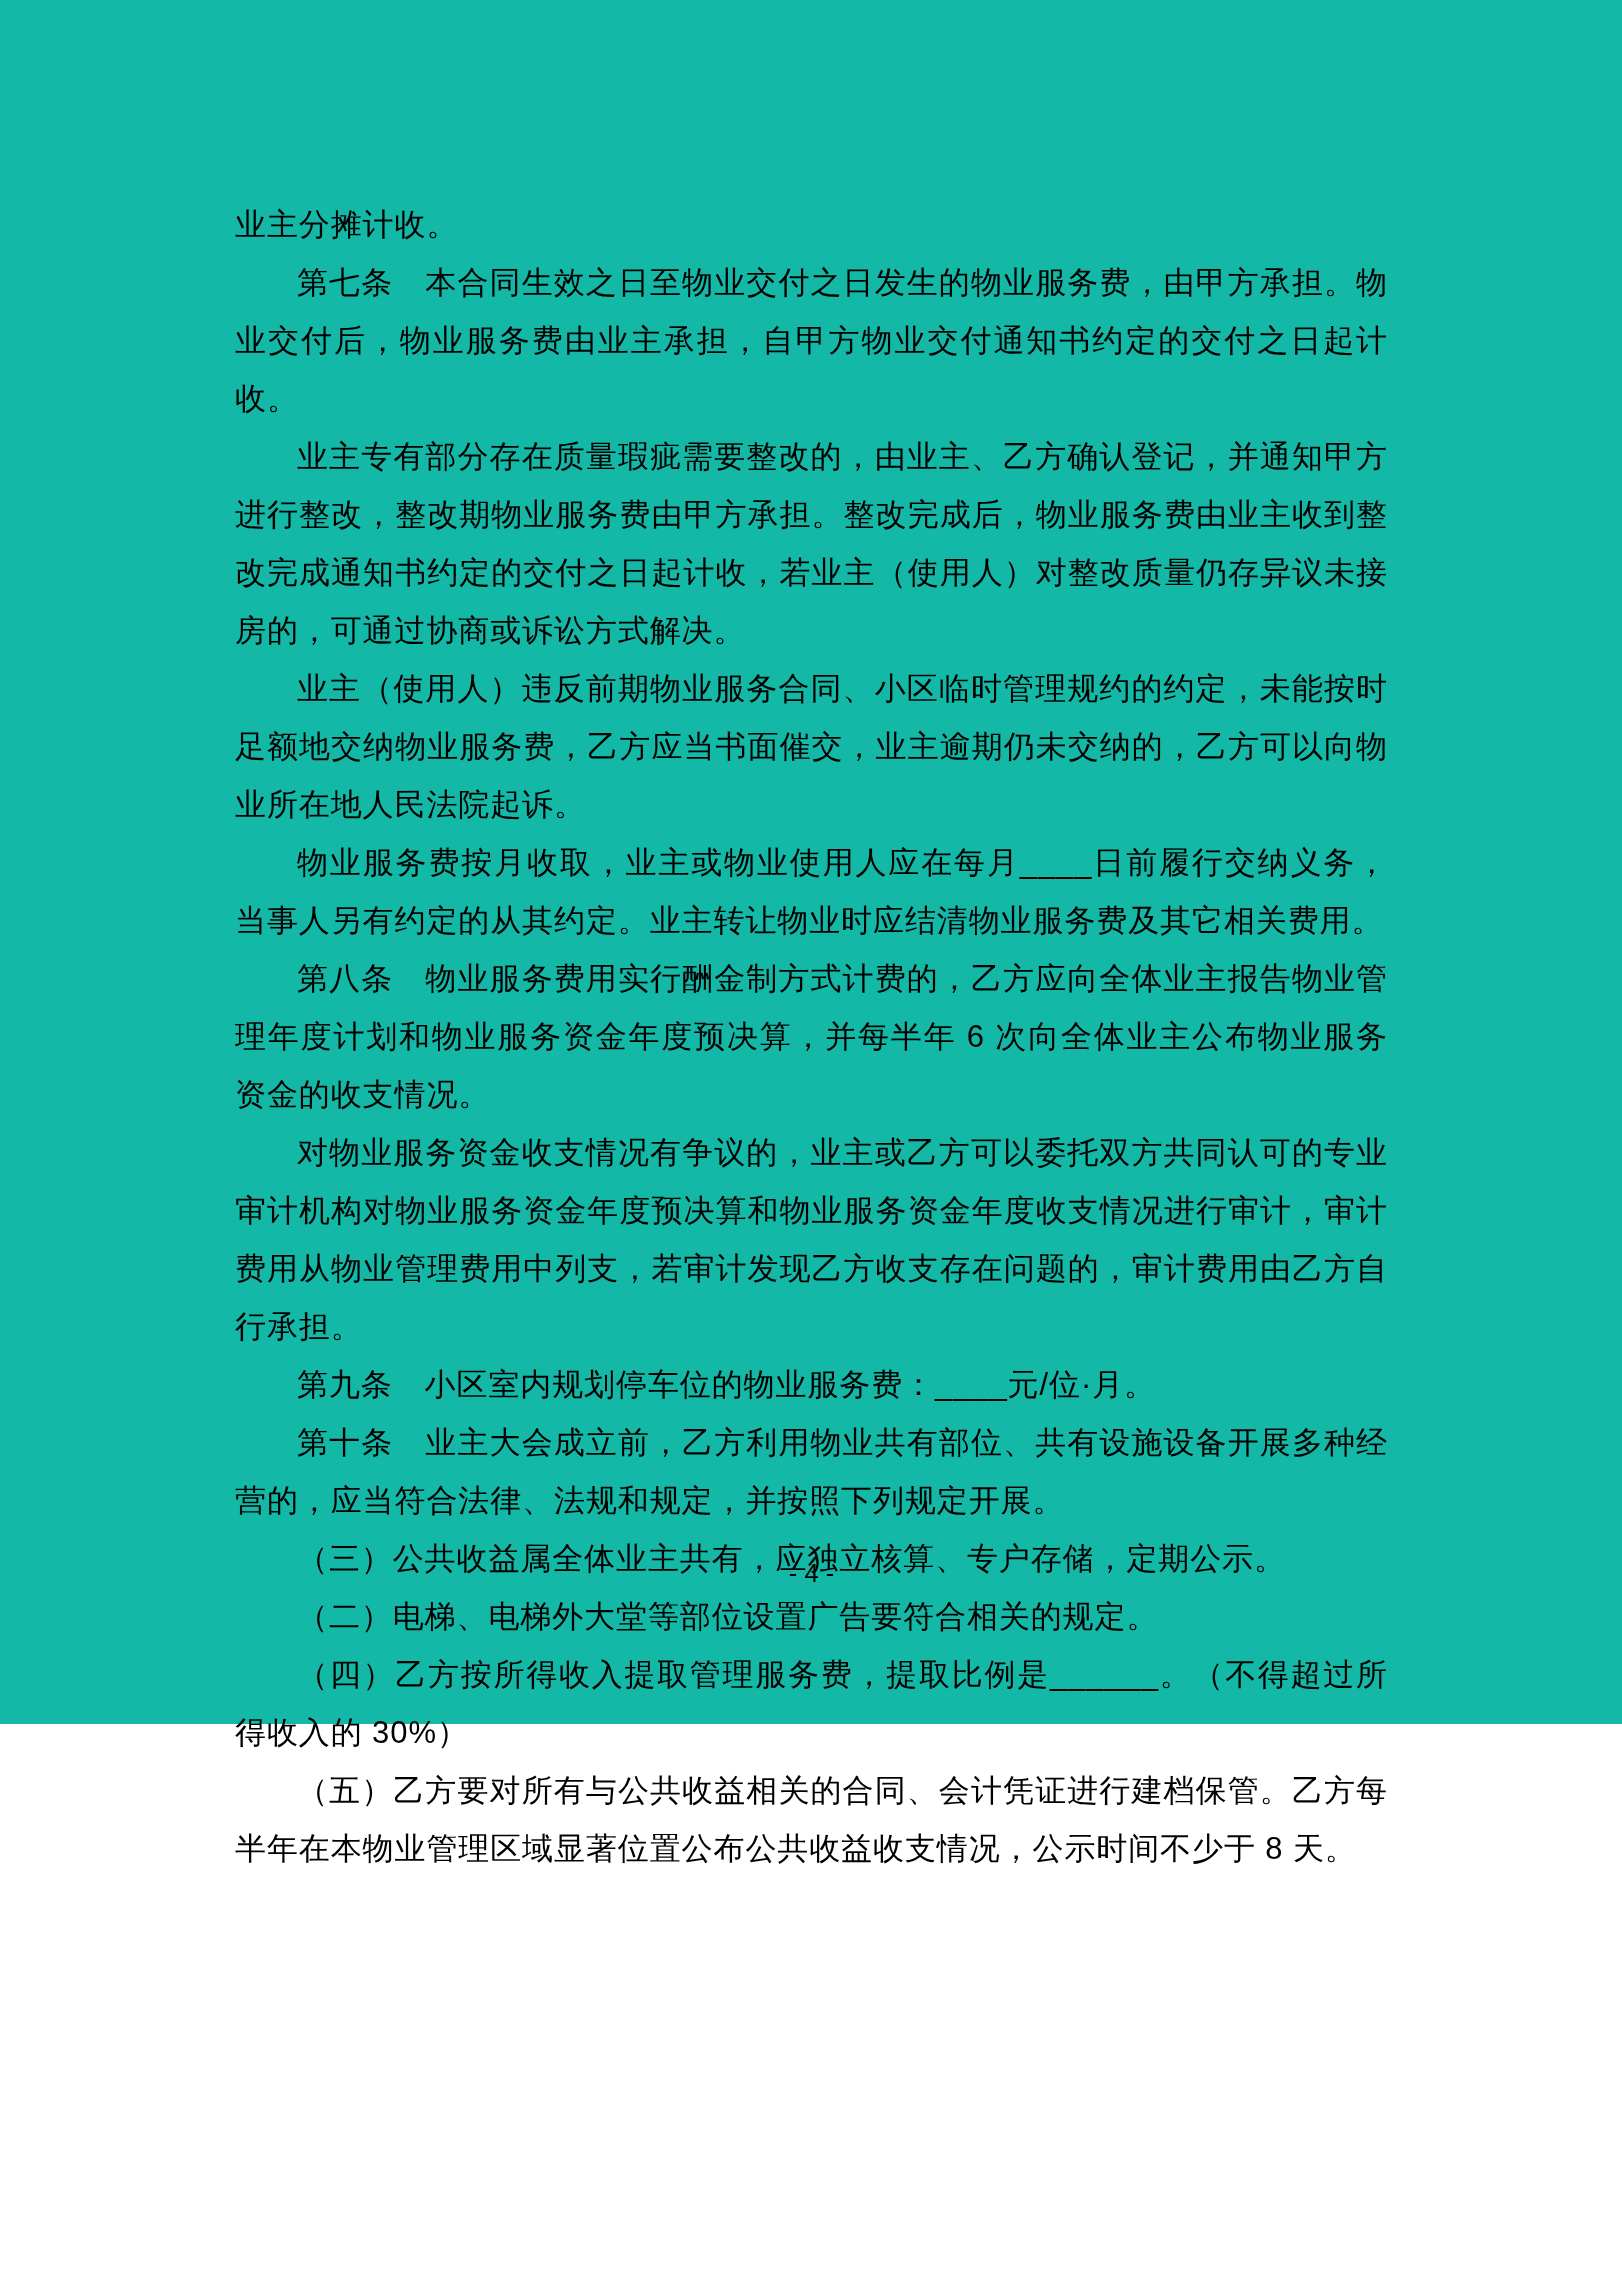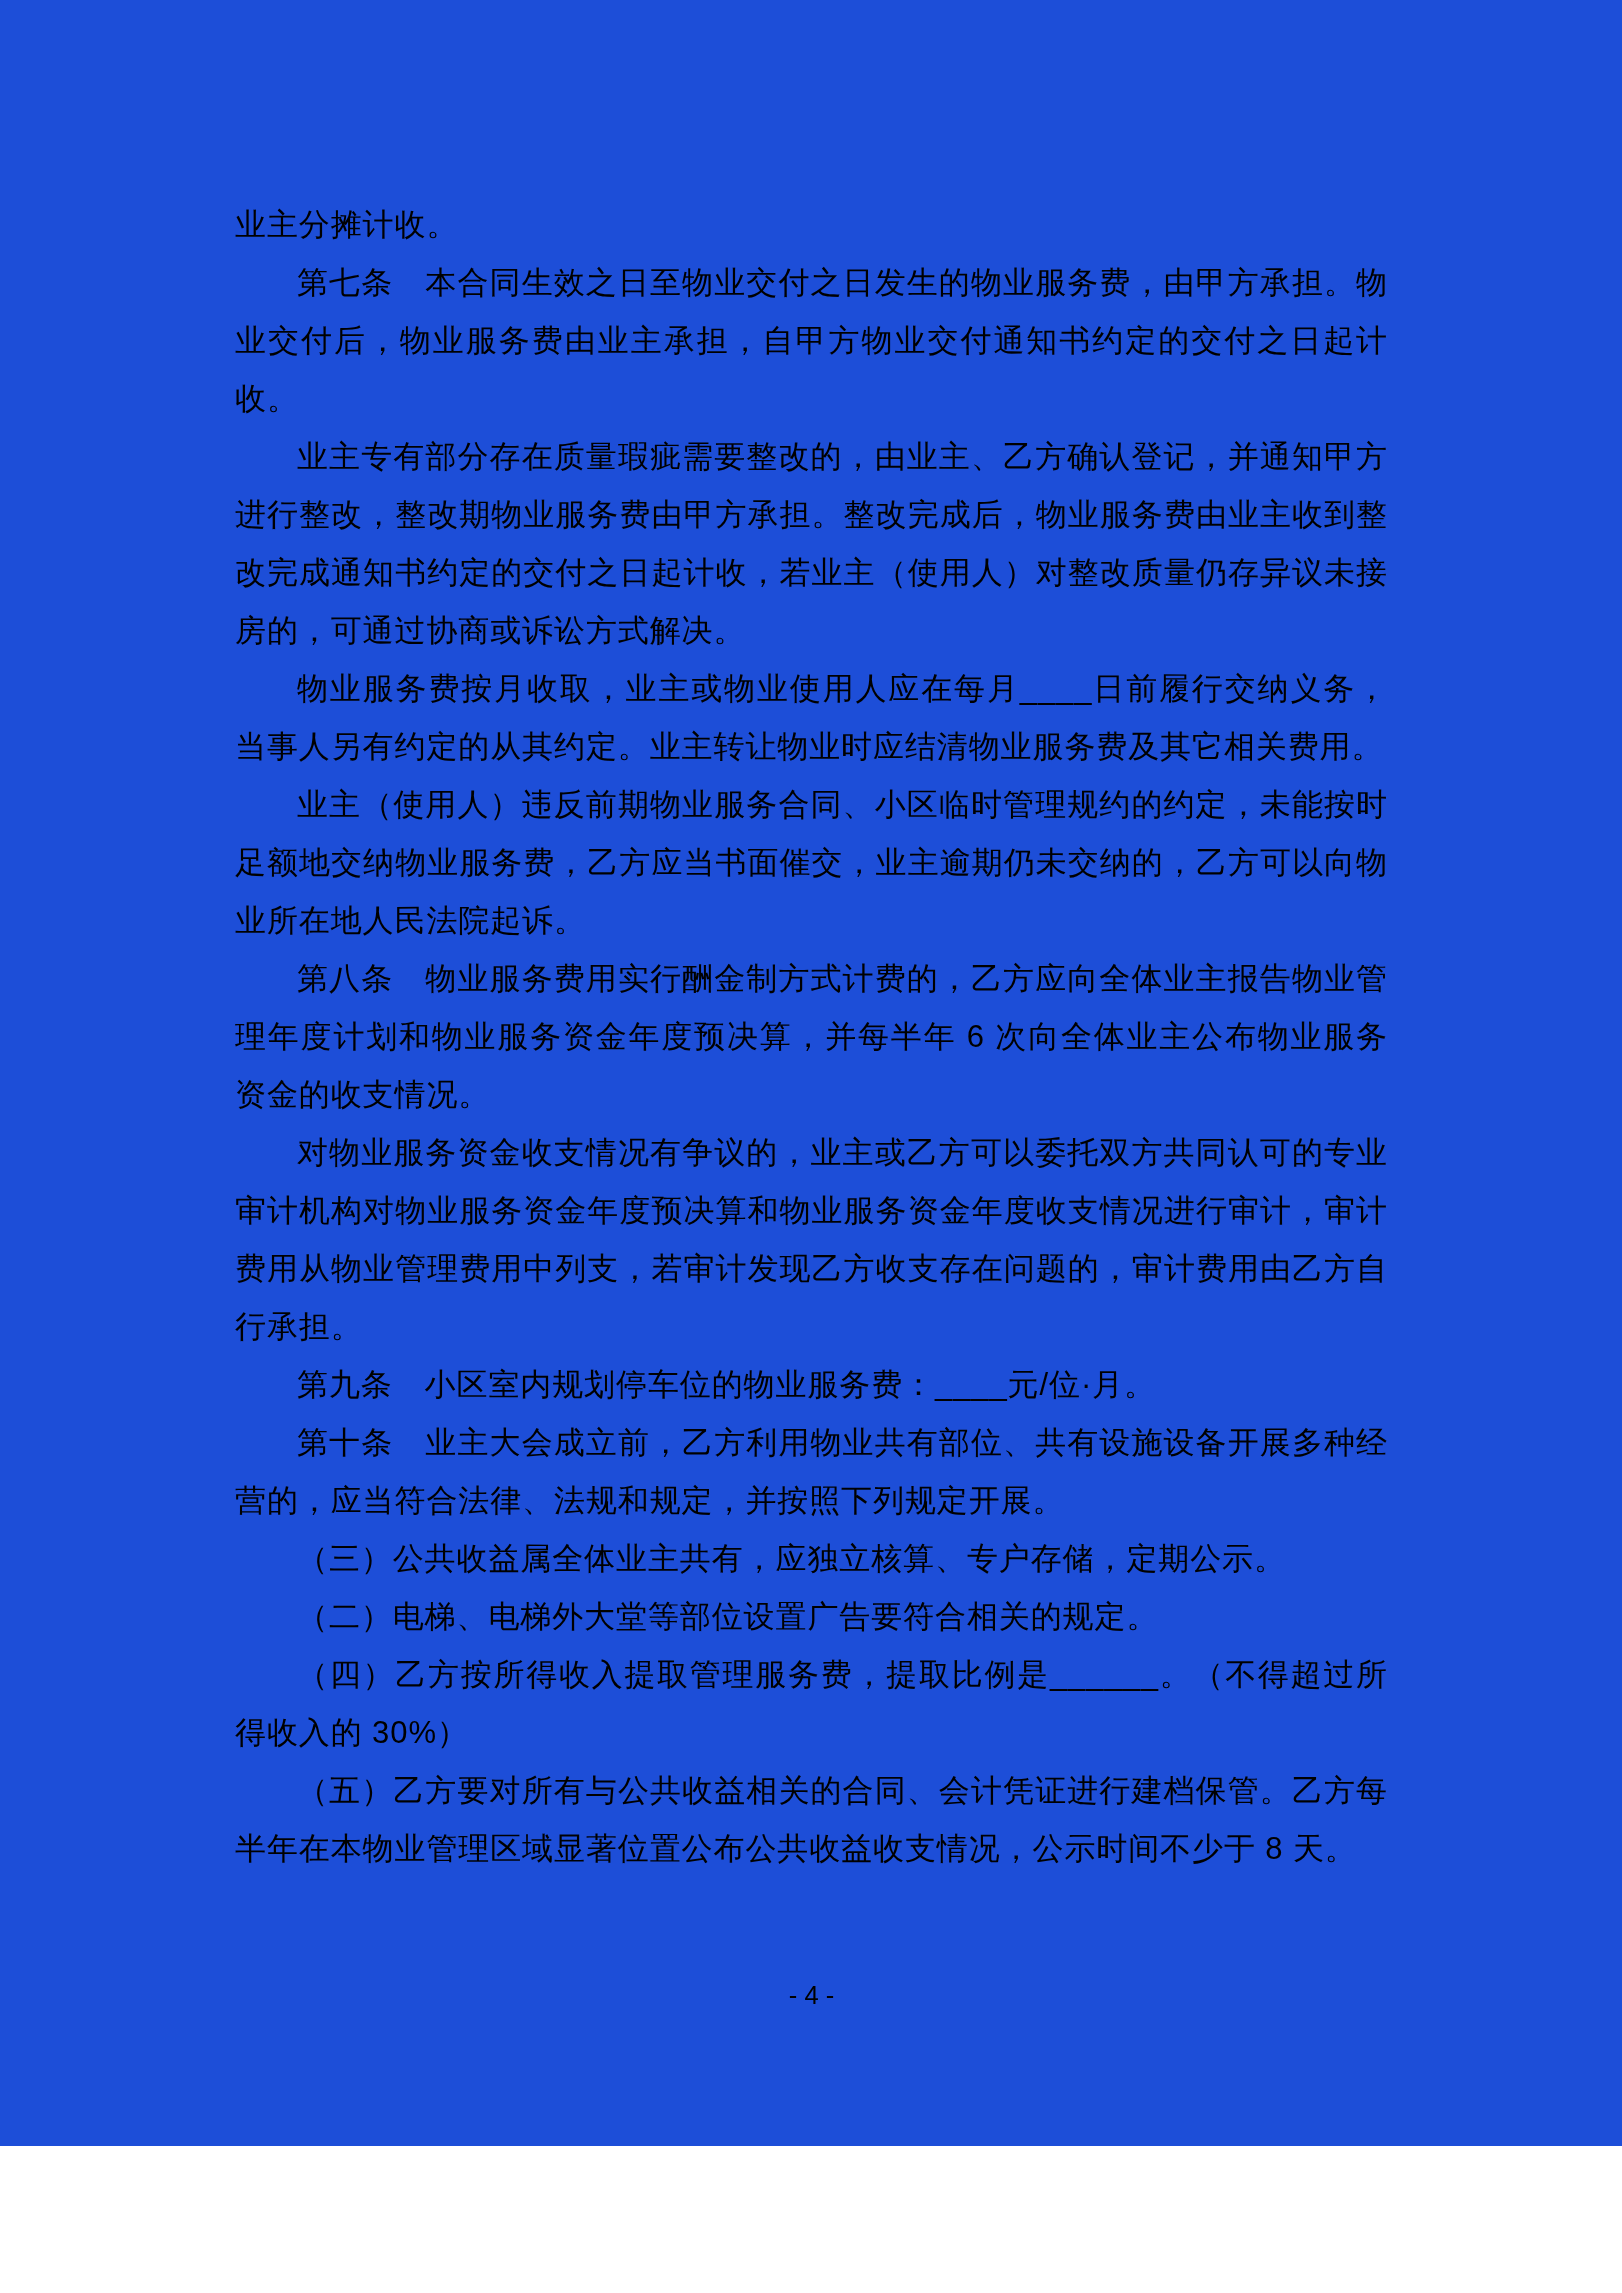--- a/index.html
+++ b/index.html
@@ -10,24 +10,24 @@
   body {
     width: 1623px;
     height: 2294px;
     position: relative;
     font-family: "Liberation Sans", sans-serif;
     color: #000000;
   }
   .page {
     box-sizing: border-box;
     width: 1623px;
-    height: 2146px;
+    height: 1724px;
     padding: 196px 235px 0 235px;
     position: relative;
-    background: #1d4ed8;
+    background: #14b8a6;
   }
   .doc p {
     margin: 0;
     font-size: 31px;
     line-height: 58px;
     letter-spacing: 0.9px;
     text-align: justify;
     text-indent: 2em;
     overflow-wrap: anywhere;
     word-break: break-all;
@@ -47,22 +47,22 @@
   }
 </style>
 </head>
 <body>
 
 <div class="page">
   <div class="doc">
     <p class="no-indent">业主分摊计收。</p>
     <p>第七条　本合同生效之日至物业交付之日发生的物业服务费，由甲方承担。物业交付后，物业服务费由业主承担，自甲方物业交付通知书约定的交付之日起计收。</p>
     <p>业主专有部分存在质量瑕疵需要整改的，由业主、乙方确认登记，并通知甲方进行整改，整改期物业服务费由甲方承担。整改完成后，物业服务费由业主收到整改完成通知书约定的交付之日起计收，若业主（使用人）对整改质量仍存异议未接房的，可通过协商或诉讼方式解决。</p>
+    <p>业主（使用人）违反前期物业服务合同、小区临时管理规约的约定，未能按时足额地交纳物业服务费，乙方应当书面催交，业主逾期仍未交纳的，乙方可以向物业所在地人民法院起诉。</p>
     <p>物业服务费按月收取，业主或物业使用人应在每月____日前履行交纳义务，当事人另有约定的从其约定。业主转让物业时应结清物业服务费及其它相关费用。</p>
-    <p>业主（使用人）违反前期物业服务合同、小区临时管理规约的约定，未能按时足额地交纳物业服务费，乙方应当书面催交，业主逾期仍未交纳的，乙方可以向物业所在地人民法院起诉。</p>
     <p>第八条　物业服务费用实行酬金制方式计费的，乙方应向全体业主报告物业管理年度计划和物业服务资金年度预决算，并每半年 6 次向全体业主公布物业服务资金的收支情况。</p>
     <p>对物业服务资金收支情况有争议的，业主或乙方可以委托双方共同认可的专业审计机构对物业服务资金年度预决算和物业服务资金年度收支情况进行审计，审计费用从物业管理费用中列支，若审计发现乙方收支存在问题的，审计费用由乙方自行承担。</p>
     <p>第九条　小区室内规划停车位的物业服务费：____元/位·月。</p>
     <p>第十条　业主大会成立前，乙方利用物业共有部位、共有设施设备开展多种经营的，应当符合法律、法规和规定，并按照下列规定开展。</p>
     <p>（三）公共收益属全体业主共有，应独立核算、专户存储，定期公示。</p>
     <p>（二）电梯、电梯外大堂等部位设置广告要符合相关的规定。</p>
     <p>（四）乙方按所得收入提取管理服务费，提取比例是______。（不得超过所得收入的 30%）</p>
     <p>（五）乙方要对所有与公共收益相关的合同、会计凭证进行建档保管。乙方每半年在本物业管理区域显著位置公布公共收益收支情况，公示时间不少于 8 天。</p>
   </div>
   <div class="page-footer">- 4 -</div>

